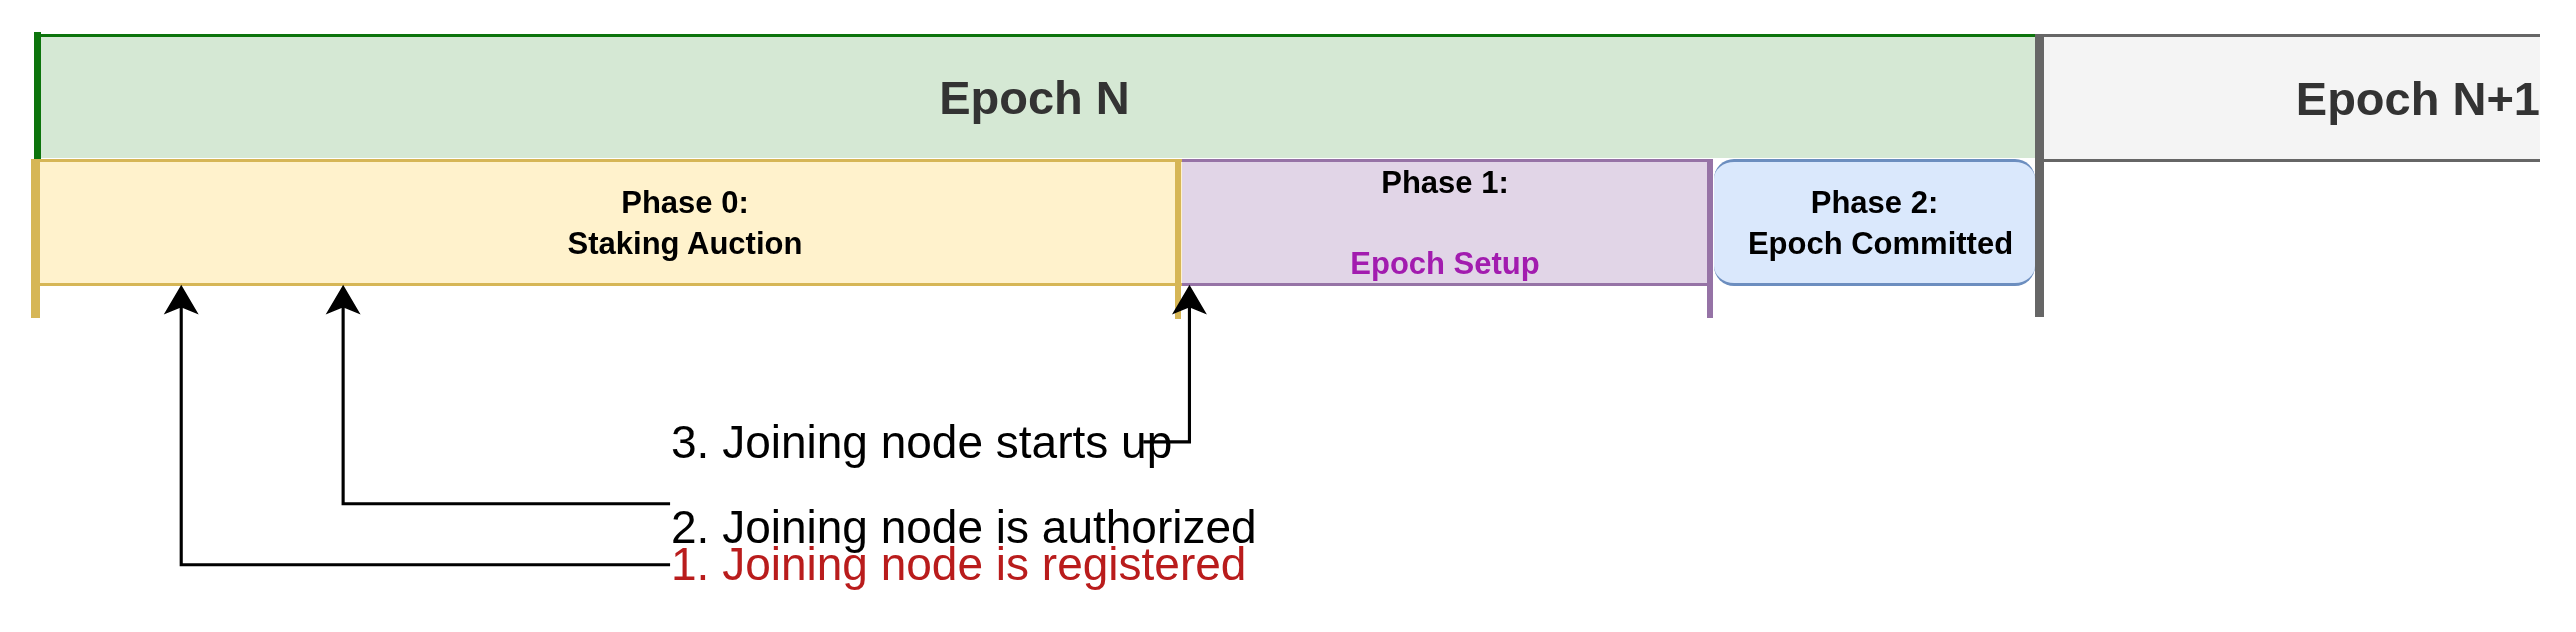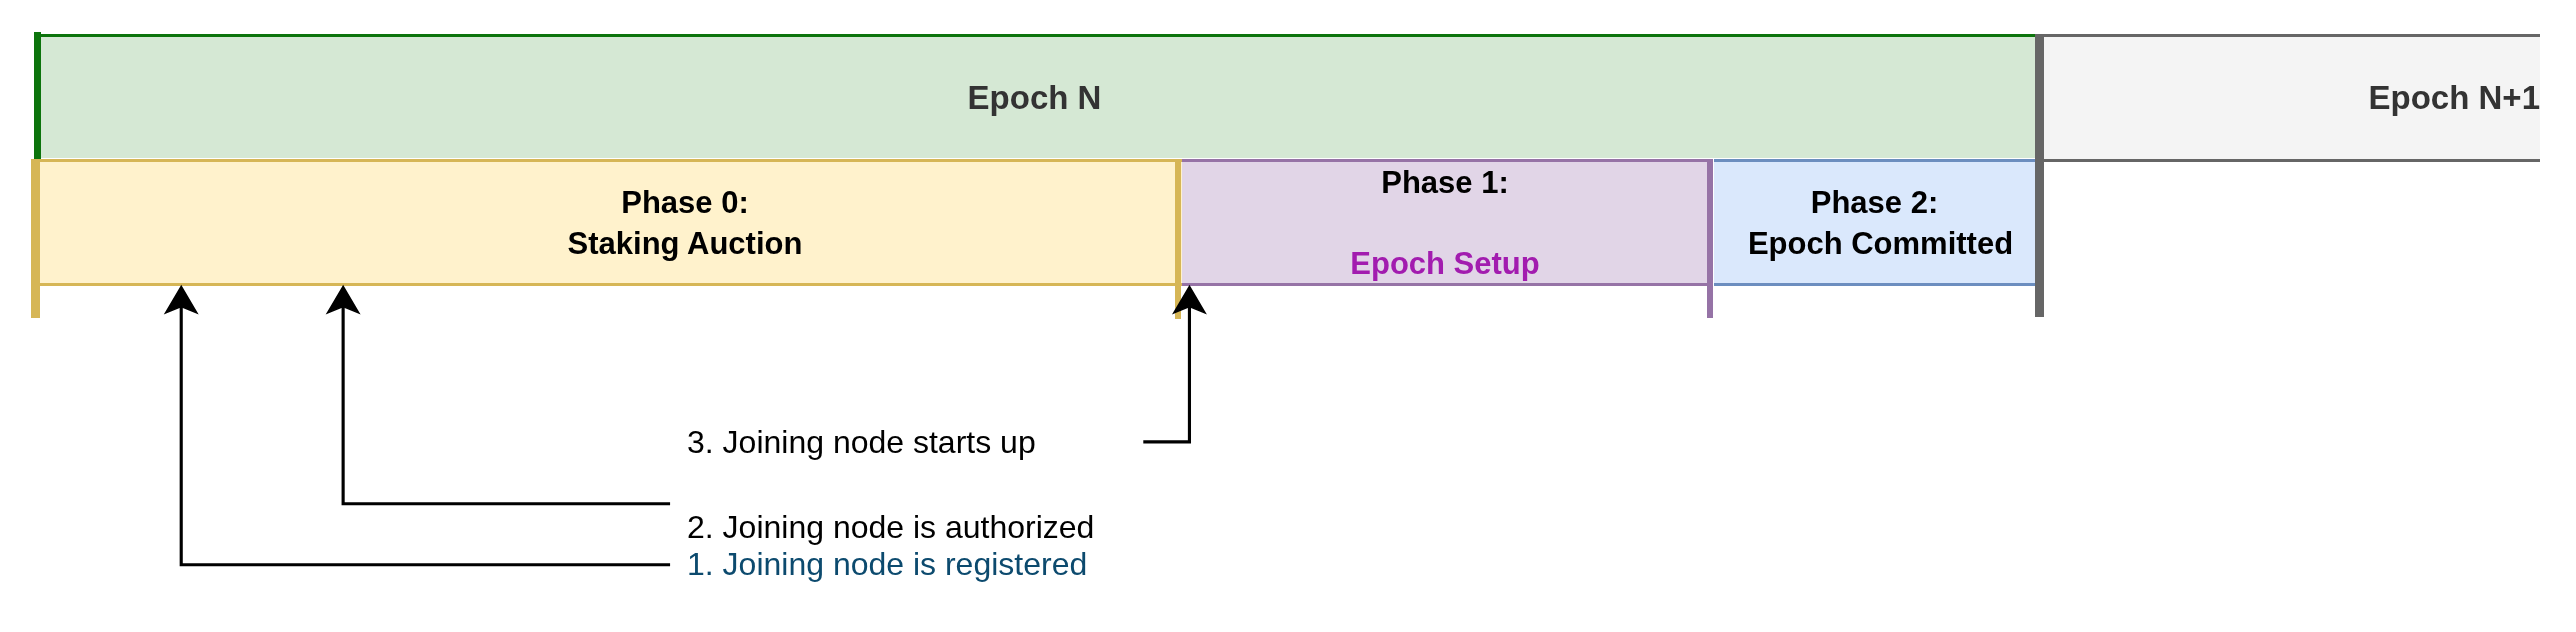--- a/index.html
+++ b/index.html
@@ -13,53 +13,53 @@
   #canvas *{box-sizing:border-box;}
   .abs{position:absolute;}
 
   
   .epoch-n{
     left:34px;top:34px;width:2001px;height:124px;
     border-top:3.9px solid;
     display:flex;align-items:center;justify-content:center;
   }
   .epoch-label{
-    font-size:33px;font-weight:bold;white-space:nowrap;
+    font-size:47px;font-weight:bold;white-space:nowrap;
   }
   .tick-green{left:34px;top:32px;width:7px;height:127px;}
   .epoch-n1{
     left:2044px;top:34px;width:496px;height:128px;
     border-top:3.9px solid;border-bottom:3.9px solid;
     display:flex;align-items:center;justify-content:flex-end;
   }
   .divider{left:2035px;top:34px;width:9.4px;height:283px;}
 
   
   .phase{
     top:159px;height:127px;
     border-top:3.9px solid;border-bottom:3.9px solid;
     display:flex;flex-direction:column;align-items:center;justify-content:center;
   }
   .phase0{left:31px;width:1308px;}
   .phase1{left:1182px;width:526px;gap:40px;}
-  .phase2{left:1714px;width:321px;}
+  .phase2{left:1714px;width:321px;border-radius:20px;}
   .phase-line{
     font-size:31px;font-weight:bold;line-height:41px;white-space:nowrap;
   }
   .tick-y-left {left:31px; top:159px;width:9.4px;height:159px;}
   .tick-y-right{left:1175px;top:159px;width:6.3px; height:160px;}
   .tick-p-right{left:1707px;top:159px;width:6.3px; height:159px;}
 
   
   svg.arrows{left:0;top:0;width:2576px;height:632px;pointer-events:none;}
   .arrow-line{fill:none;stroke-width:4px;}
   .arrow-head{stroke-width:2px;}
   .ann{
-    position:absolute;left:687px;
-    font-size:32px;line-height:47px;white-space:nowrap;
+    position:absolute;left:671px;
+    font-size:46px;line-height:47px;white-space:nowrap;
   }
   .ann-3{top:419px;}
   .ann-2{top:480px;}
   .ann-1{top:541px;}
 </style>
 </head>
 <body>
 
 <div id="canvas" style="background: rgb(255, 255, 255);">
 
@@ -98,16 +98,16 @@
 
     <polyline class="arrow-line" points="856,644 438,644 438,370" style="stroke: rgb(0, 0, 0);"></polyline>
     <polygon class="arrow-head" points="438,366 418,400 438,392 458,400" style="fill: rgb(0, 0, 0); stroke: rgb(0, 0, 0);"></polygon>
 
     <polyline class="arrow-line" points="1461,565 1520,565 1520,370" style="stroke: rgb(0, 0, 0);"></polyline>
     <polygon class="arrow-head" points="1520,366 1500,400 1520,392 1540,400" style="fill: rgb(0, 0, 0); stroke: rgb(0, 0, 0);"></polygon>
   </svg>
 
   <div class="ann ann-3" style="color: rgb(0, 0, 0);">3. Joining node starts up</div>
   <div class="ann ann-2" style="color: rgb(0, 0, 0); margin-top: 24px;">2. Joining node is authorized</div>
-  <div class="ann ann-1" style="color: #0c4a6e;">1. Joining node is registered</div>
+  <div class="ann ann-1" style="color: #b91c1c;">1. Joining node is registered</div>
 
 </div>
 
 
 </body></html>

